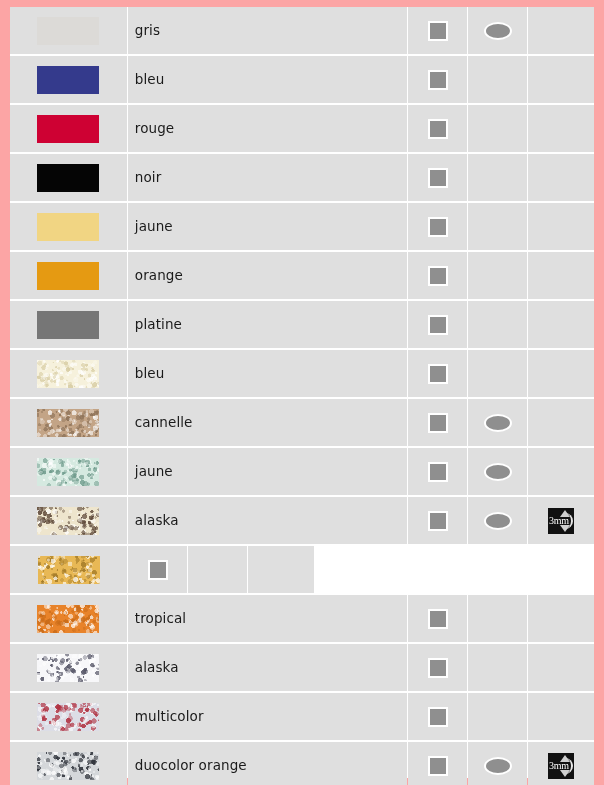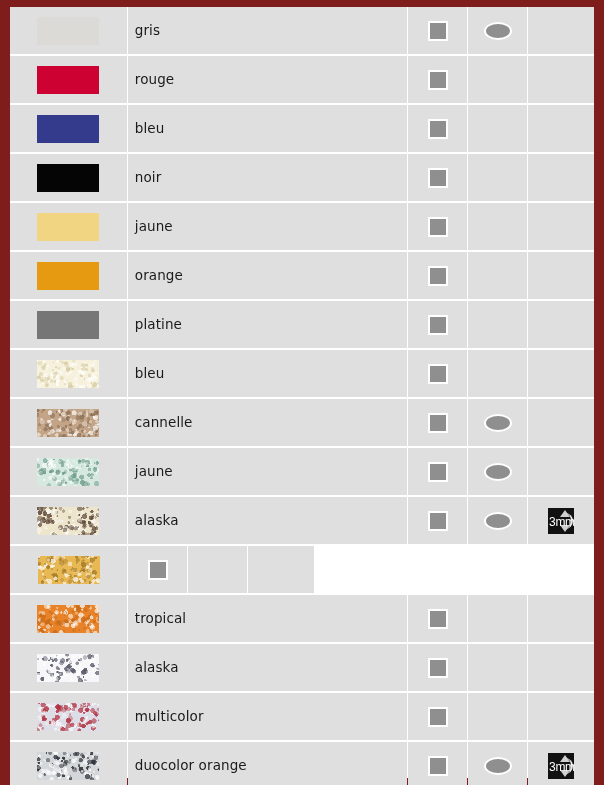--- a/index.html
+++ b/index.html
@@ -15,21 +15,21 @@
     font-family: "DejaVu Sans", sans-serif;
   }
 
   
   .frame {
     position: absolute;
     left: 0;
     top: 0;
     width: 604px;
     height: 785px;
-    background: #7f1d1d;
+    background: #fca5a5;
     box-sizing: border-box;
   }
 
   
   .color-table {
     position: absolute;
     left: 10px;
     top: 7px;
     width: 584px;
     height: 771px;
@@ -113,23 +113,23 @@
     position: relative;
     width: 26px;
     height: 26px;
     background: #111111;
     display: block;
   }
   .icon-thickness .thk-text {
     position: absolute;
     left: 1px;
     top: 8px;
-    font-size: 12px;
+    font-size: 10px;
     color: #ffffff;
-    font-family: Liberation Sans, sans-serif;
+    font-family: Liberation Serif, serif;
     line-height: 1;
     letter-spacing: -0.3px;
   }
   .icon-thickness .arr {
     position: absolute;
     right: 4px;
     width: 0; height: 0;
     border-left: 5px solid transparent;
     border-right: 5px solid transparent;
   }
@@ -170,40 +170,40 @@
           <span class="icon-square"></span>
         </div>
         <div class="cell cell-oval">
           <span class="icon-oval"></span>
         </div>
         <div class="cell cell-thk"></div>
       </div>
       <div class="row">
         <div class="cell cell-swatch">
           <div class="swatch">
+            <div class="base" style="background: rgb(52, 58, 140);"></div>
+          </div>
+        </div>
+        <div class="cell cell-name">
+          <span class="name-label">bleu</span>
+        </div>
+        <div class="cell cell-sq">
+          <span class="icon-square"></span>
+        </div>
+        <div class="cell cell-oval"></div>
+        <div class="cell cell-thk"></div>
+      </div>
+      <div class="row">
+        <div class="cell cell-swatch">
+          <div class="swatch">
             <div class="base" style="background: rgb(206, 1, 51);"></div>
           </div>
         </div>
         <div class="cell cell-name">
           <span class="name-label">rouge</span>
-        </div>
-        <div class="cell cell-sq">
-          <span class="icon-square"></span>
-        </div>
-        <div class="cell cell-oval"></div>
-        <div class="cell cell-thk"></div>
-      </div>
-      <div class="row">
-        <div class="cell cell-swatch">
-          <div class="swatch">
-            <div class="base" style="background: rgb(52, 58, 140);"></div>
-          </div>
-        </div>
-        <div class="cell cell-name">
-          <span class="name-label">bleu</span>
         </div>
         <div class="cell cell-sq">
           <span class="icon-square"></span>
         </div>
         <div class="cell cell-oval"></div>
         <div class="cell cell-thk"></div>
       </div>
       <div class="row">
         <div class="cell cell-swatch">
           <div class="swatch">

